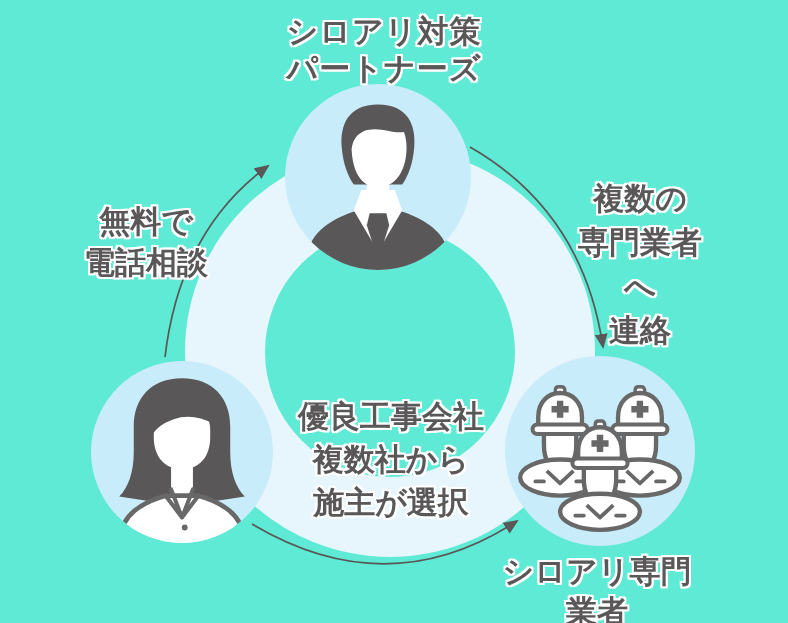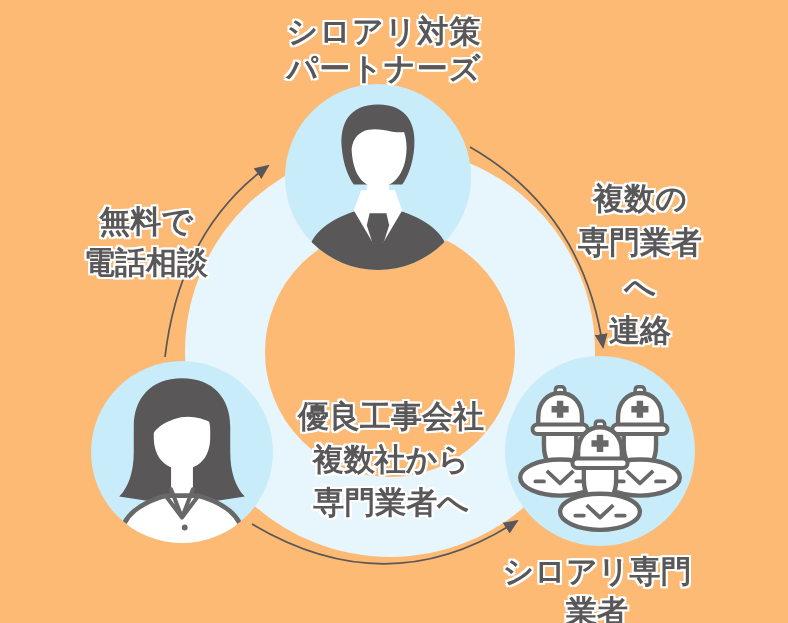--- a/index.html
+++ b/index.html
@@ -1,17 +1,17 @@
 <!DOCTYPE html>
 <html><head>
 <meta charset="utf-8">
 <style>
   html,body{margin:0;padding:0;background:#fff;}
   .canvas{
-    position:relative;width:788px;height:623px;background:#fdba74;overflow:hidden;
+    position:relative;width:788px;height:623px;background:#5eead4;overflow:hidden;
     font-family:"Liberation Sans","DejaVu Sans",sans-serif;
   }
   .bg-svg{position:absolute;left:0;top:0;width:788px;height:623px;}
   .node{
     position:absolute;border-radius:50%;background:#c8ecfa;overflow:hidden;
   }
   .node svg{position:absolute;left:0;top:0;width:100%;height:100%;}
   .node-partners{left:285px;top:84px;width:186px;height:186px;}
   .node-owner{left:91px;top:361px;width:182px;height:182px;}
   .node-contractors{left:505px;top:356px;width:190px;height:190px;}
@@ -96,16 +96,16 @@
 
   <div class="lbl lbl-title">シロアリ対策
 パートナーズ</div>
   <div class="lbl lbl-right">複数の
 専門業者へ
 連絡</div>
   <div class="lbl lbl-left">無料で
 電話相談</div>
   <div class="lbl lbl-center">優良工事会社
 複数社から
-専門業者へ</div>
+施主が選択</div>
   <div class="lbl lbl-contractors">シロアリ専門業者</div>
 
 </div>
 
 </body></html>

